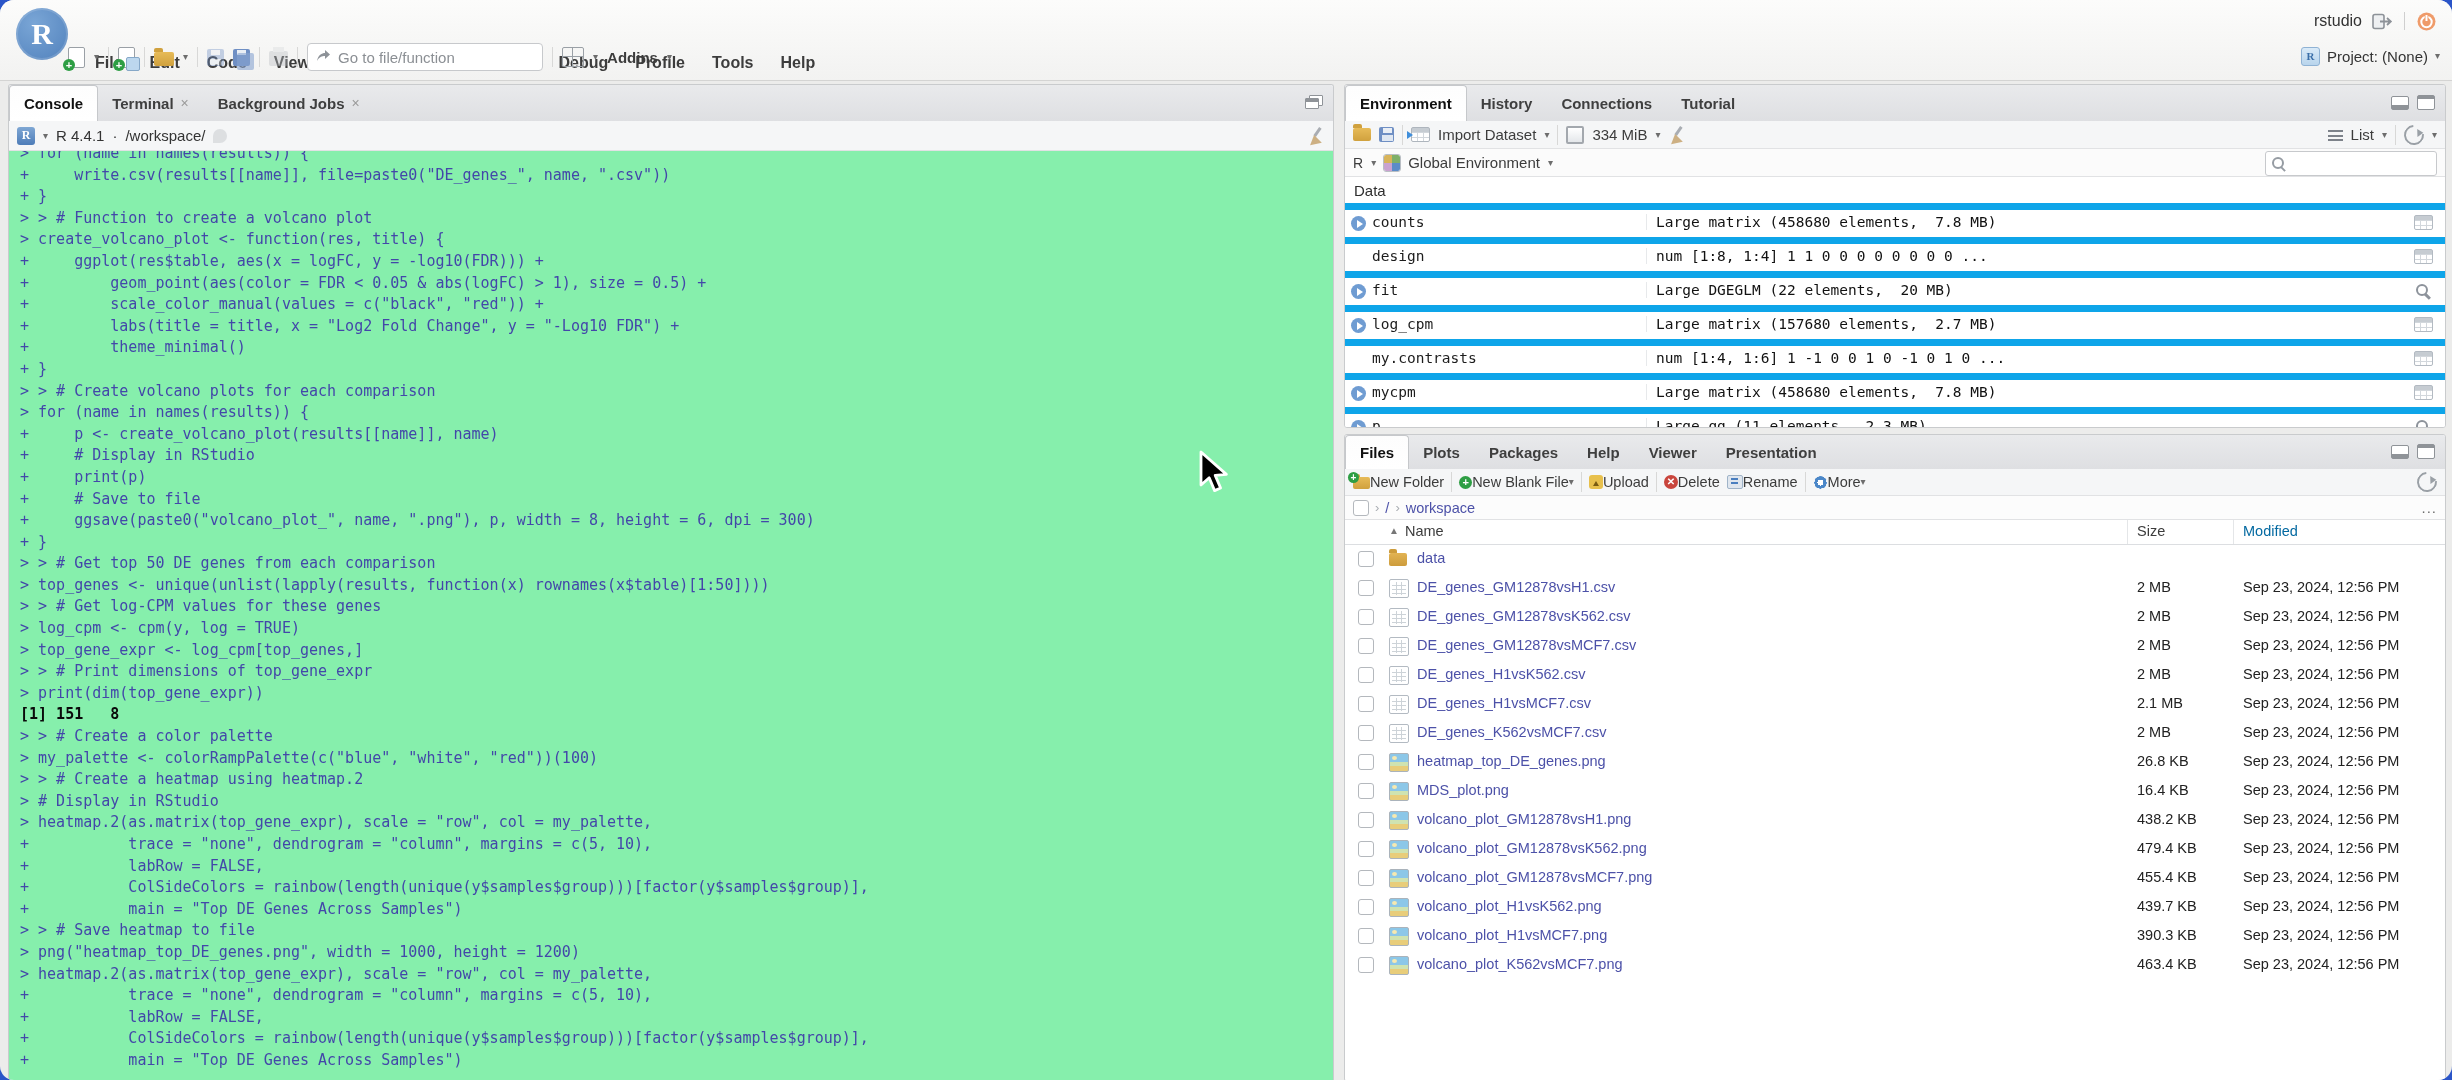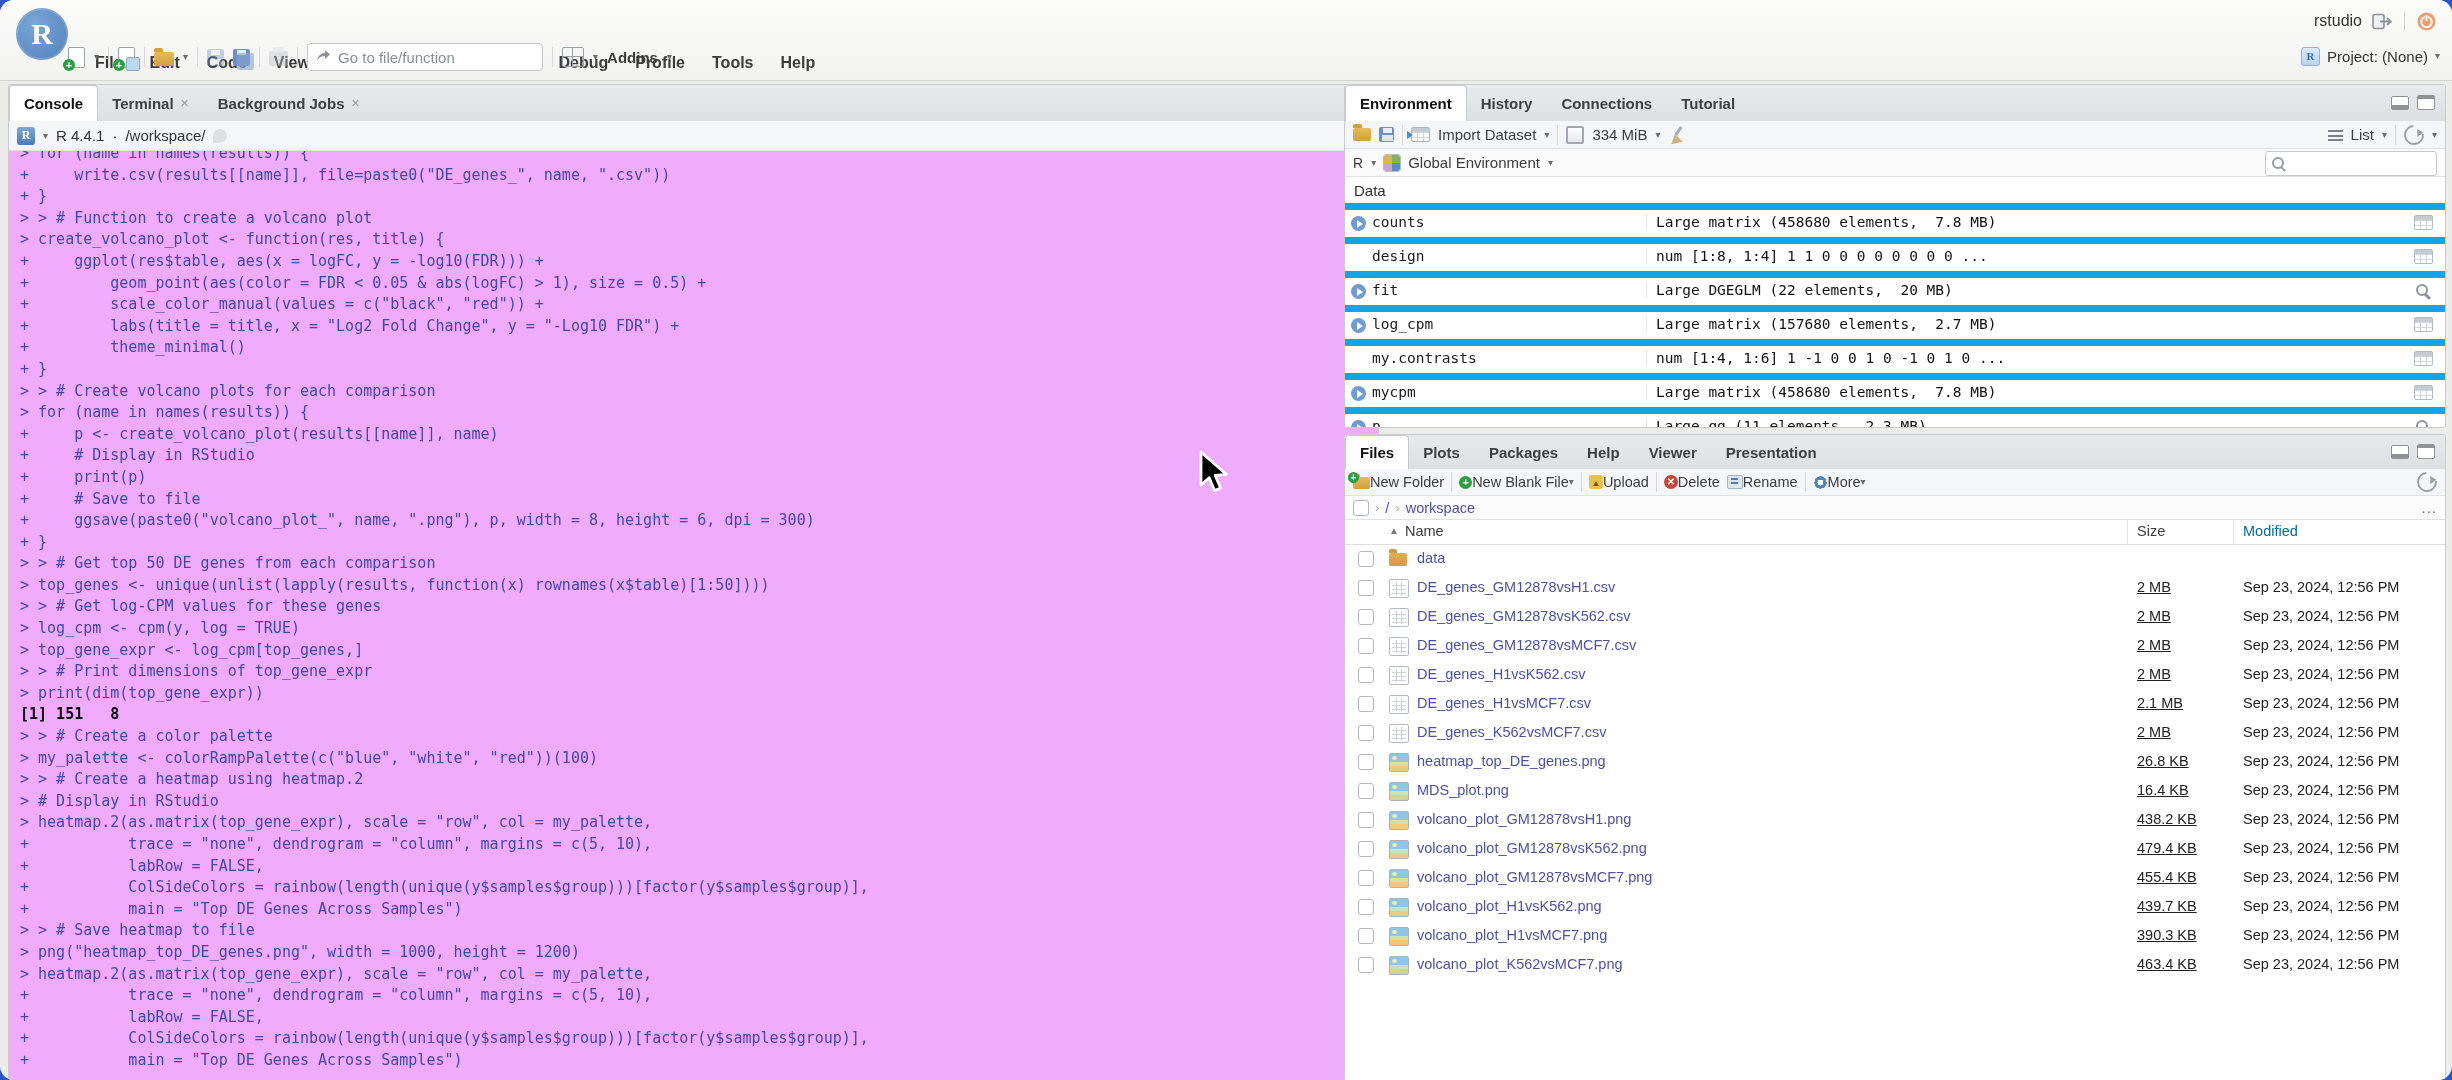--- a/index.html
+++ b/index.html
@@ -58,31 +58,31 @@
   .tab-close.yes{display:inline;}
   .winbtns{position:absolute;right:10px;top:10px;display:flex;gap:8px;align-items:center;}
   .icon-min{width:16px;height:12px;border:1px solid #8f9398;border-radius:2px;background:linear-gradient(to top, #8f9398 0 4px, #fff 4px);}
   .icon-max{width:16px;height:13px;border:1px solid #8f9398;border-radius:2px;background:linear-gradient(to bottom, #8f9398 0 3px, #fff 3px);}
   .icon-panes-sm{width:18px;height:14px;position:relative;margin-top:0px;}
   .icon-panes-sm::before{content:"";position:absolute;right:0;top:0;width:12px;height:9px;border:1px solid #8f9398;border-radius:1px;background:#fff;}
   .icon-panes-sm::after{content:"";position:absolute;left:0;bottom:0;width:12px;height:9px;border:1px solid #8f9398;border-radius:1px;background:linear-gradient(to bottom,#8f9398 0 3px,#fff 3px);}
   .subbar{position:absolute;left:0;right:0;background:#f5f6f7;border-bottom:1px solid #e1e2e4;display:flex;align-items:center;gap:8px;padding:0 8px;box-sizing:border-box;}
 
   
-  .console-panel{left:8px;top:84px;width:1324px;height:996px;border-radius:3px 3px 0 0;border-bottom:none;padding-left:45px;}
+  .console-panel{left:8px;top:84px;width:1324px;height:996px;border-radius:3px 3px 0 0;border-bottom:none;}
   .console-toolbar{top:36px;height:30px;}
   .r-badge{width:18px;height:18px;border-radius:3px;background:linear-gradient(#7fa7d4,#4d7cb8);color:#fff;font-size:12px;font-weight:700;font-family:"Liberation Serif",serif;display:flex;align-items:center;justify-content:center;}
   .console-meta{font-size:15px;color:#333;}
   .cwd{font-size:15px;color:#333;}
   .suspend-icon{width:14px;height:14px;border-radius:50% 50% 50% 0;background:#c9ccd0;opacity:.55;}
   .spacer{flex:1;}
   .icon-broom{width:18px;height:18px;position:relative;}
   .icon-broom::before{content:"";position:absolute;left:9px;top:0;width:3px;height:10px;background:#a9adb3;transform:rotate(35deg);}
   .icon-broom::after{content:"";position:absolute;left:2px;top:8px;width:0;height:0;border-left:6px solid transparent;border-right:6px solid transparent;border-bottom:9px solid #cdb083;transform:rotate(-12deg);}
-  .console-body{position:absolute;left:0;right:0;top:66px;bottom:0;background:#f0abfc;overflow:hidden;}
+  .console-body{position:absolute;left:0;right:0;top:66px;bottom:0;background:#86efac;overflow:hidden;}
   .console-lines{margin-top:-8px;padding-left:11px;}
   .cline{font-family:"DejaVu Sans Mono",monospace;font-size:15px;line-height:21.6px;white-space:pre;color:#4347a9;}
   .cline.output{color:#0a0a0a;font-weight:bold;}
 
   
   .env-panel{left:1344px;top:84px;width:1100px;height:342px;}
   .env-toolbar{top:36px;height:28px;}
   .tool-label{font-size:15px;color:#3c3c3c;}
   .icon-table{width:19px;height:15px;position:relative;}
   .icon-table::before{content:"";position:absolute;inset:0;border:1px solid #aeb5bd;border-radius:2px;background:
@@ -156,21 +156,21 @@
   .ficon{position:absolute;left:44px;top:5px;width:18px;height:17px;}
   .ficon.folder{background:linear-gradient(#e2b353,#cd9c3c);border-radius:2px;height:13px;top:8px;}
   .ficon.folder::before{content:"";position:absolute;top:-4px;left:0;width:8px;height:4px;background:#cd9c3c;border-radius:2px 2px 0 0;}
   .ficon.csv{background:#fff;border:1px solid #b3bac2;border-radius:2px;}
   .ficon.csv::before{content:"";position:absolute;inset:2px;background:
      repeating-linear-gradient(to right, transparent 0 4px, #cdd3d8 4px 5px),
      repeating-linear-gradient(to bottom, transparent 0 3px, #cdd3d8 3px 4px);}
   .ficon.image{background:linear-gradient(#8cc7e8 0 8px, #cfe3b1 8px 12px, #e8cd7a 12px);border:1px solid #aab3bb;border-radius:2px;}
   .ficon.image::before{content:"";position:absolute;left:2px;top:2px;width:5px;height:4px;border-radius:50%;background:#f6e9b0;}
   .fname{position:absolute;left:72px;top:5px;font-size:14.5px;color:#4c51a8;}
-  .fsize{position:absolute;left:792px;top:5px;font-size:14.5px;color:#222;text-decoration:underline;}
+  .fsize{position:absolute;left:792px;top:5px;font-size:14.5px;color:#222;}
   .fmod{position:absolute;left:898px;top:5px;font-size:14.5px;color:#222;}
 
   .cursor-svg{position:absolute;left:1198px;top:450px;z-index:50;}
 </style>
 </head>
 <body>
 
 <div class="window">
 
   <div class="mainbar">

